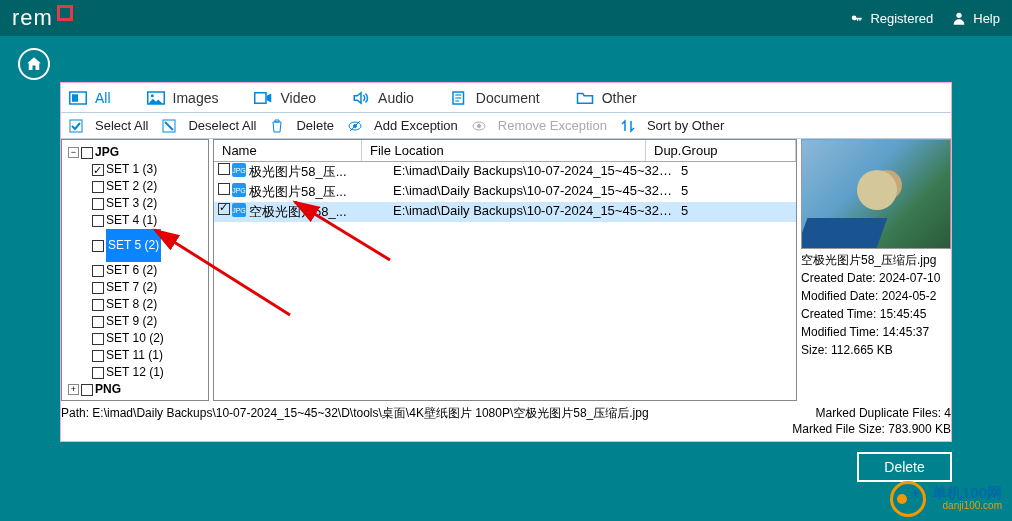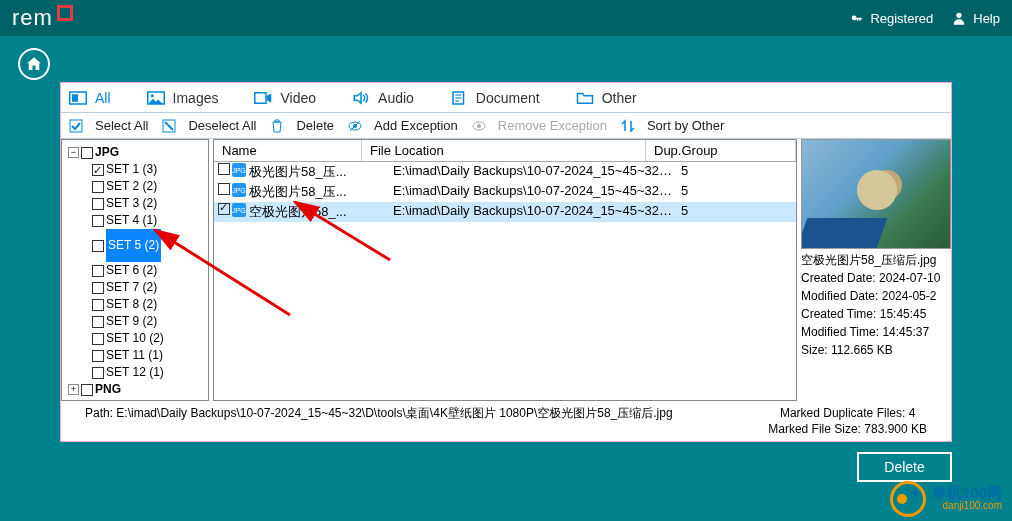--- a/index.html
+++ b/index.html
@@ -38,23 +38,23 @@
 .tr .cb{width:12px;height:12px;border:1px solid #333;margin-right:2px;cursor:pointer;position:relative;flex-shrink:0}
 .tr .cb.ck::after{content:"✓";position:absolute;top:-3px;left:0;font-size:11px;color:#000}
 .fileico{width:14px;height:14px;background:#2196f3;border-radius:2px;margin-right:3px;display:inline-flex;align-items:center;justify-content:center;color:#fff;font-size:7px;flex-shrink:0}
 .td1{width:140px;overflow:hidden;text-overflow:ellipsis;white-space:nowrap}
 .td2{width:284px;overflow:hidden;text-overflow:ellipsis;white-space:nowrap;padding-left:4px}
 .td3{flex:1;padding-left:8px}
 .preview{width:150px;margin-left:4px;font-size:12px;color:#000;line-height:18px}
 .preview .img{width:150px;height:110px;background:linear-gradient(135deg,#8cb8d9 0%,#5e9fc9 40%,#3a7a52 70%,#2a5a3a 100%);border:1px solid #999;margin-bottom:2px;position:relative;overflow:hidden}
 .preview .img::before{content:"";position:absolute;width:40px;height:40px;background:#d4c89a;border-radius:50%;top:30px;left:55px;box-shadow:10px -5px 0 -5px #c4a878}
 .preview .img::after{content:"";position:absolute;width:80px;height:30px;background:#1a5490;bottom:0;left:0;transform:skewX(-20deg)}
-.statusbar{position:absolute;bottom:0;left:0;right:0;height:40px;display:flex;padding:4px 24px;font-size:12px;color:#000;align-items:flex-start}
+.statusbar{position:absolute;bottom:0;left:0;right:0;height:40px;display:flex;padding:4px 0;font-size:12px;color:#000;align-items:flex-start}
 .statusbar .pathblk{flex:1}
-.statusbar .markblk{text-align:center;line-height:16px}
+.statusbar .markblk{text-align:right;line-height:16px}
 .arrow{position:absolute;pointer-events:none;color:#e20000}
 .deletebtn{position:absolute;right:60px;top:452px;width:95px;height:30px;border:2px solid #fff;color:#fff;background:transparent;display:flex;align-items:center;justify-content:center;font-size:14px;cursor:pointer}
 .footerlogo{position:absolute;right:10px;bottom:4px;display:flex;align-items:center;gap:6px}
 .footerlogo .circ{width:36px;height:36px;border:3px solid #f39800;border-radius:50%;display:flex;align-items:center;justify-content:center;position:relative}
 .footerlogo .circ::before{content:"";position:absolute;width:10px;height:10px;background:#f39800;border-radius:50%;left:4px}
 .footerlogo .circ::after{content:"+";position:absolute;color:#026aa7;font-size:16px;font-weight:bold;right:3px;top:0;}
 .footerlogo .txt{text-align:right;font-size:12px;line-height:13px}
 .footerlogo .t1{color:#026aa7;font-weight:bold;font-size:15px}
 .footerlogo .t2{color:#f39800;font-size:10px}
 </style>

